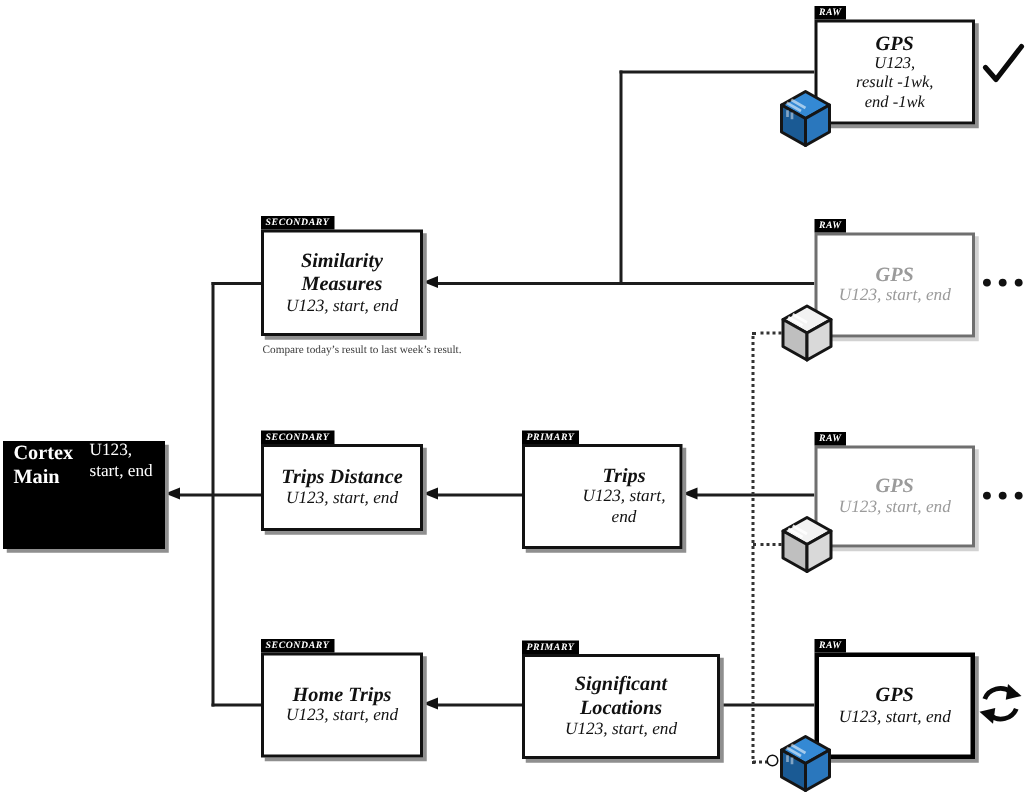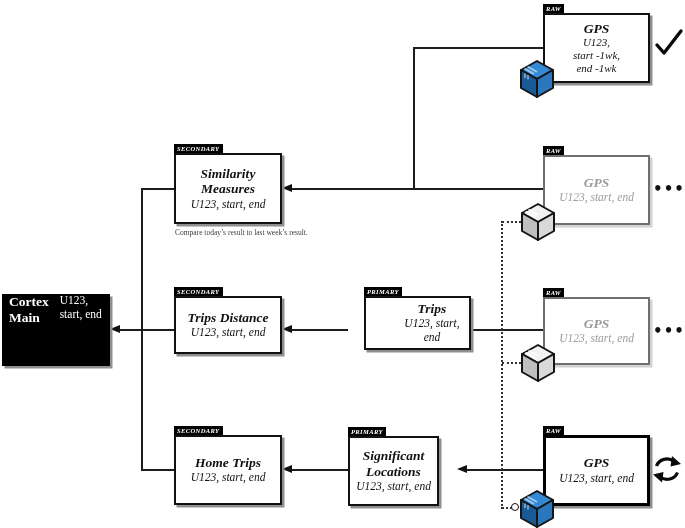--- a/index.html
+++ b/index.html
@@ -104,37 +104,37 @@
     <div class="title">Trips Distance</div>
     <div class="sub">U123, start, end</div>
   </div>
 
   <div class="node" style="left:174px;top:435px;width:108px;height:70px;">
     <span class="tag">SECONDARY</span>
     <div class="title">Home Trips</div>
     <div class="sub">U123, start, end</div>
   </div>
 
-  <div class="node" style="left:364px;top:296px;width:107px;height:54px;padding-left:29px;">
+  <div class="node" style="left:348px;top:296px;width:107px;height:70px;padding-left:29px;">
     <span class="tag">PRIMARY</span>
     <div class="title">Trips</div>
     <div class="sub">U123, start, end</div>
   </div>
 
-  <div class="node" style="left:348px;top:436px;width:91px;height:70px;">
+  <div class="node" style="left:348px;top:436px;width:132px;height:70px;">
     <span class="tag">PRIMARY</span>
     <div class="title">Significant Locations</div>
     <div class="sub">U123, start, end</div>
   </div>
 
   <div class="node" style="left:543px;top:13px;width:107px;height:70px;">
     <span class="tag">RAW</span>
     <div class="title">GPS</div>
     <div class="subsmall">U123,</div>
-    <div class="subsmall">start -1wk,</div>
+    <div class="subsmall">result -1wk,</div>
     <div class="subsmall">end -1wk</div>
   </div>
 
   <div class="node inactive" style="left:543px;top:155px;width:107px;height:70px;">
     <span class="tag">RAW</span>
     <div class="title">GPS</div>
     <div class="sub">U123, start, end</div>
   </div>
 
   <div class="node inactive" style="left:543px;top:297px;width:107px;height:68px;">

